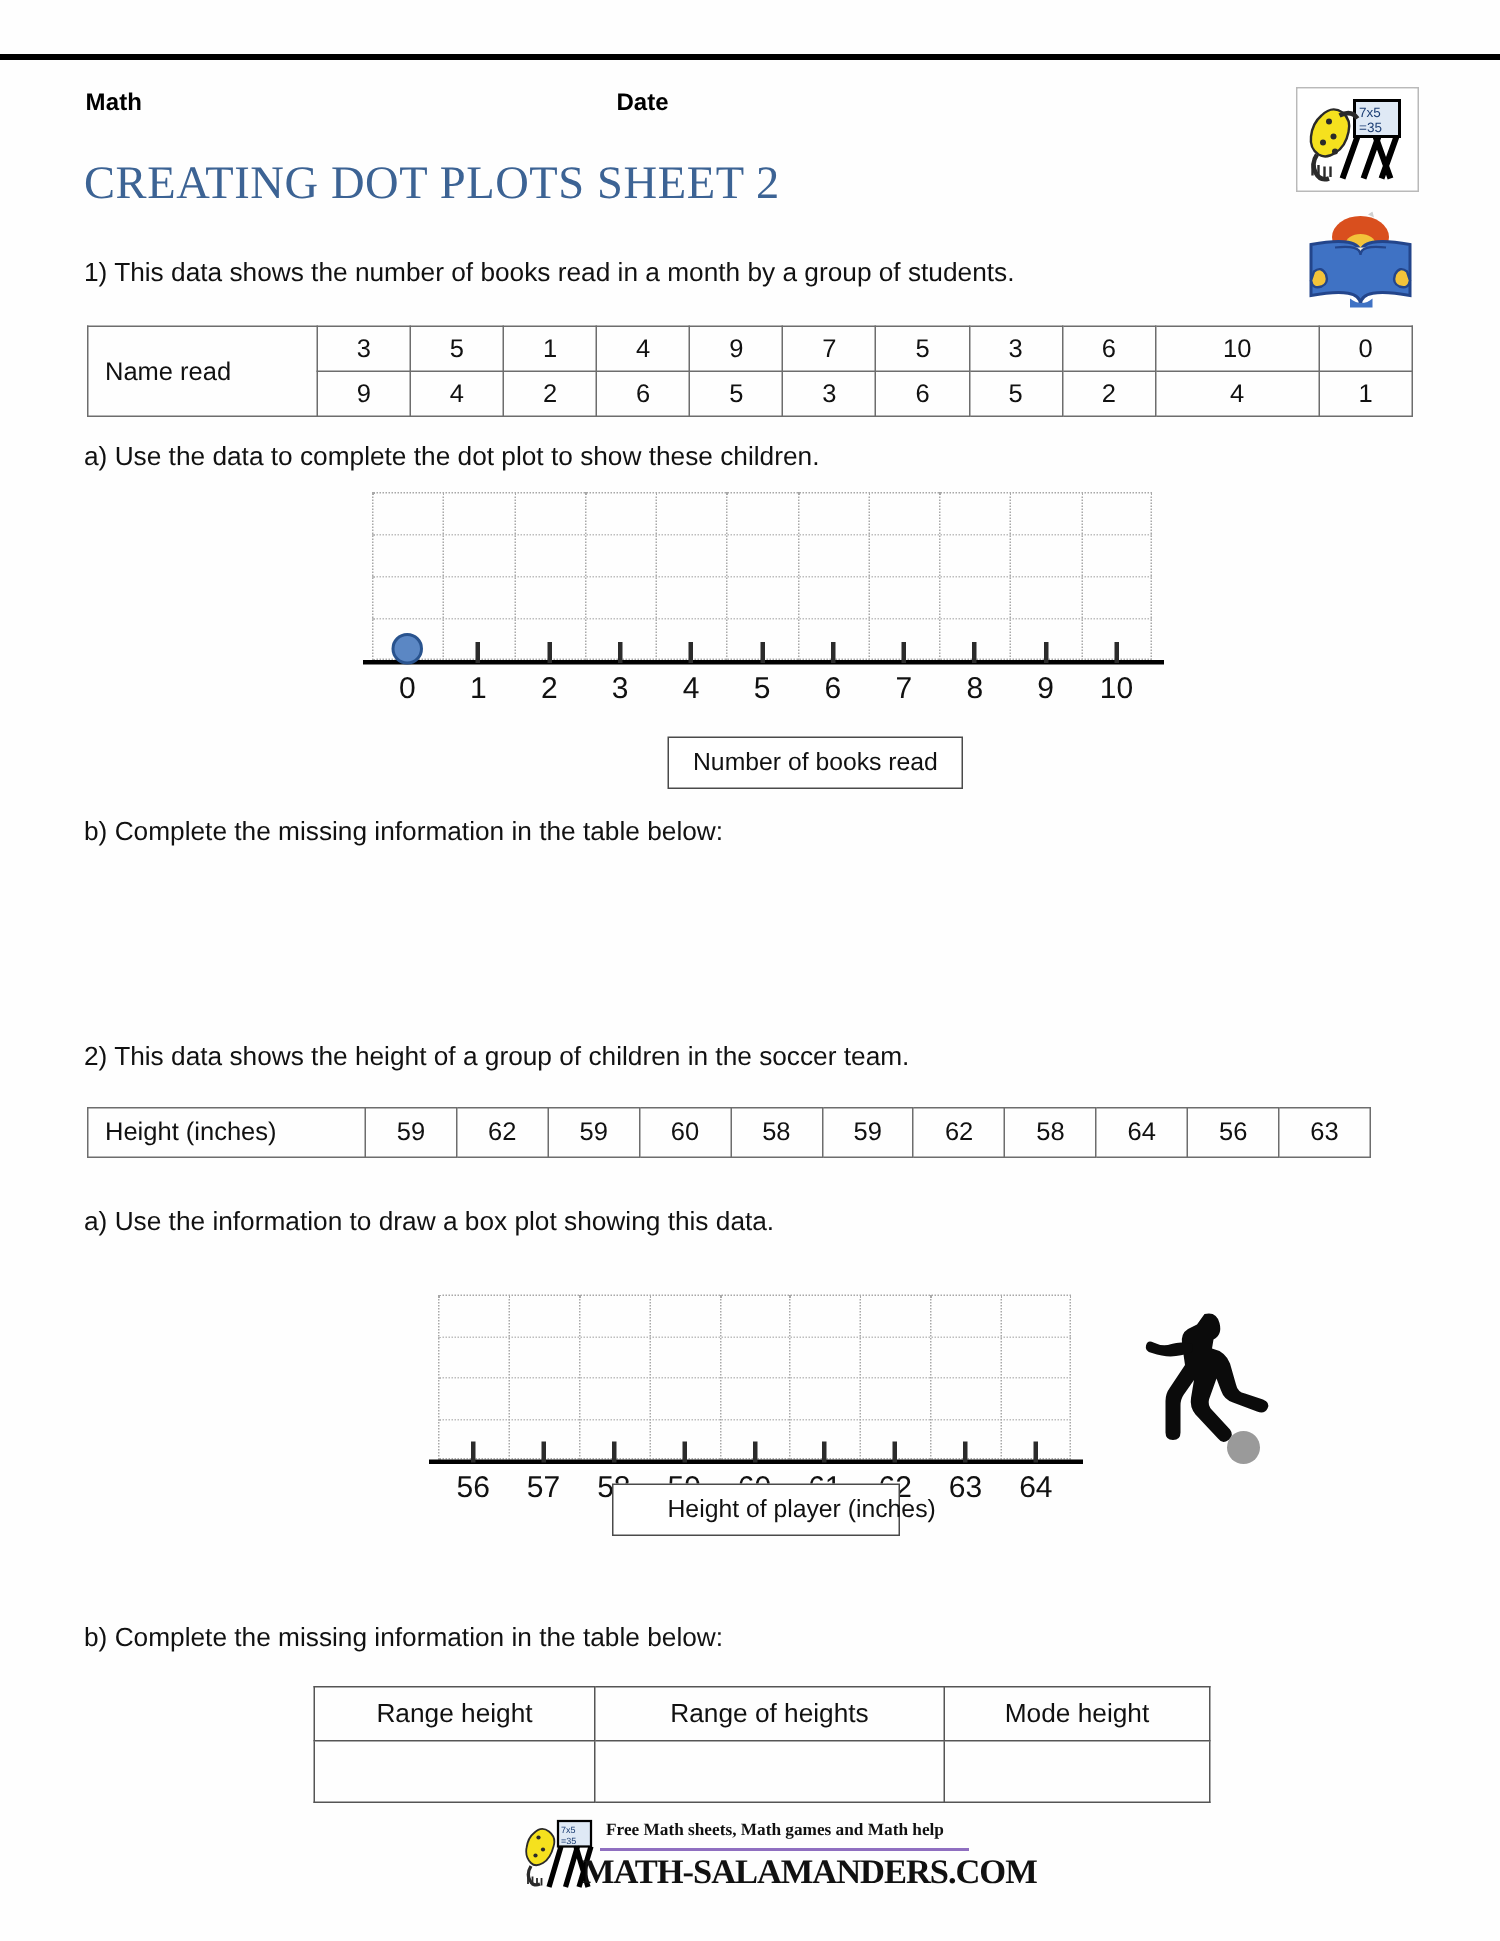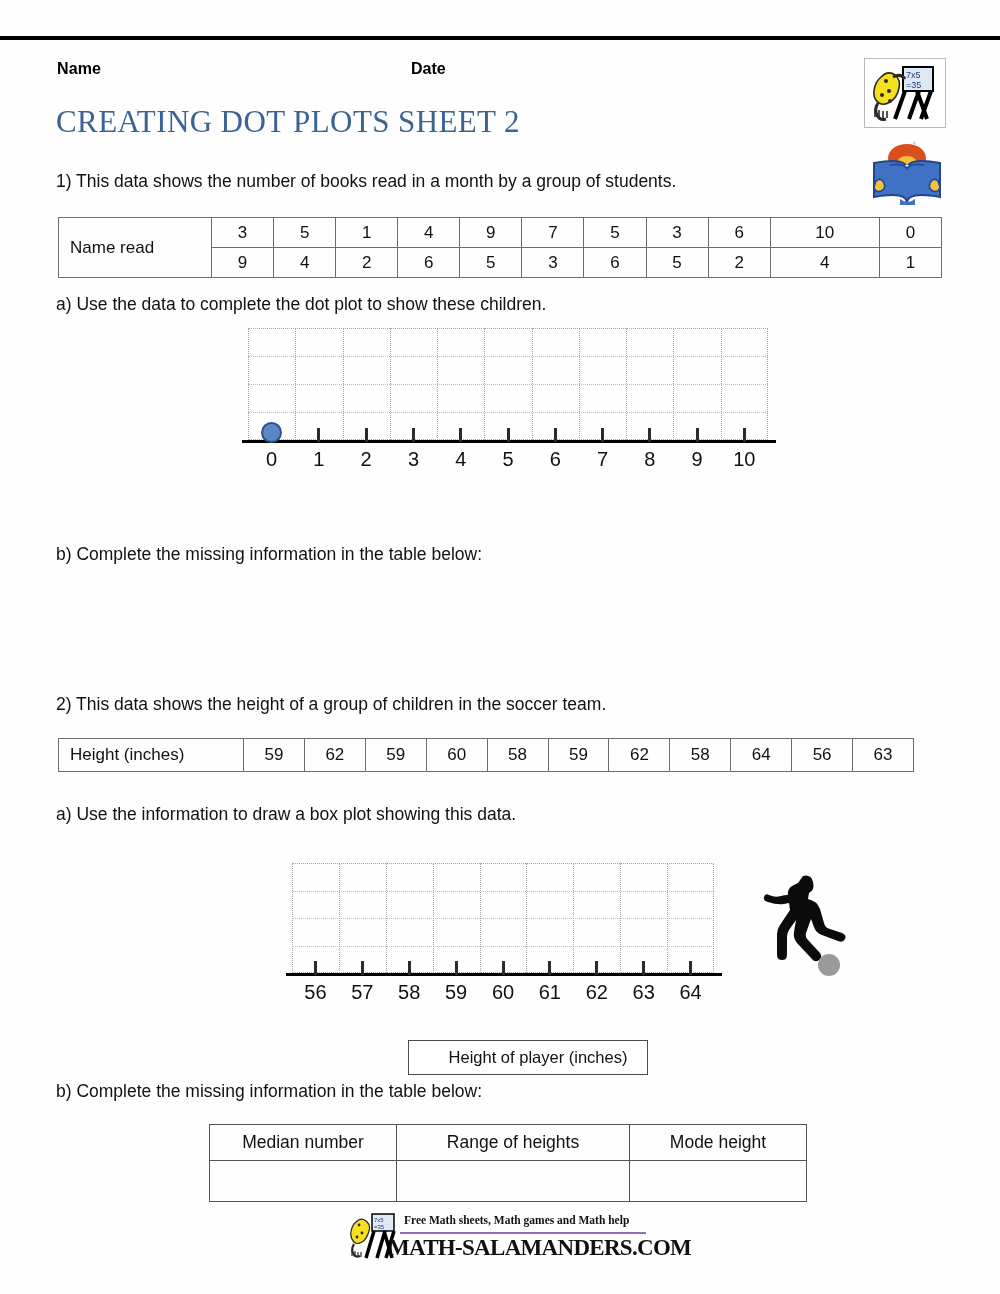--- a/index.html
+++ b/index.html
@@ -234,21 +234,21 @@
     width: 56px; height: 52px;
   }
 </style>
 </head>
 <body>
 
 <div class="page">
 
   <div class="top-rule"></div>
 
-  <div class="hdr-name">Name</div>
+  <div class="hdr-name">Math</div>
   <div class="hdr-date">Date</div>
   <div class="title">CREATING DOT PLOTS SHEET 2</div>
 
   <div class="logo-box">
     <svg width="78" height="66" viewBox="0 0 78 66">
       <rect x="0" y="0" width="78" height="66" fill="#ffffff"></rect>
 
       <rect x="38" y="8" width="30" height="24" fill="#dfe9f5" stroke="#000" stroke-width="2"></rect>
       <text x="41" y="19" font-family="'Liberation Sans',sans-serif" font-size="9" fill="#1b3d73">7x5</text>
       <text x="41" y="29" font-family="'Liberation Sans',sans-serif" font-size="9" fill="#1b3d73">=35</text>
@@ -356,20 +356,21 @@
         <div class="tlabel" style="left: 282.273px; top: 120px; width: 50px;">6</div>
         <div class="tlabel" style="left: 329.545px; top: 120px; width: 50px;">7</div>
         <div class="tlabel" style="left: 376.818px; top: 120px; width: 50px;">8</div>
         <div class="tlabel" style="left: 424.091px; top: 120px; width: 50px;">9</div>
         <div class="tlabel" style="left: 471.364px; top: 120px; width: 50px;">10</div>
       </div>
     <div id="p1-dots">
         <div class="dot" style="left: 13.1364px; top: 93.5px;"></div>
       </div>
   </div>
+  <div class="axis-caption" style="left:445px; top:491px; width:197px;">Number of books read</div>
 
   <div class="qtext" style="left:56px; top:544px;">b) Complete the missing information in the table below:</div>
 
 
   <div class="qtext" style="left:56px; top:694px;">2) This data shows the height of a group of children in the soccer team.</div>
 
   <table class="dtable" id="height-table">
     <tbody>
         <tr>
       <td class="lbl">Height (inches)</td>
@@ -422,36 +423,36 @@
         <div class="tlabel" style="left: 45.3333px; top: 118px; width: 50px;">57</div>
         <div class="tlabel" style="left: 92.2222px; top: 118px; width: 50px;">58</div>
         <div class="tlabel" style="left: 139.111px; top: 118px; width: 50px;">59</div>
         <div class="tlabel" style="left: 186px; top: 118px; width: 50px;">60</div>
         <div class="tlabel" style="left: 232.889px; top: 118px; width: 50px;">61</div>
         <div class="tlabel" style="left: 279.778px; top: 118px; width: 50px;">62</div>
         <div class="tlabel" style="left: 326.667px; top: 118px; width: 50px;">63</div>
         <div class="tlabel" style="left: 373.556px; top: 118px; width: 50px;">64</div>
       </div>
   </div>
-  <div class="axis-caption" style="left:408px; top:1040px; width:240px;padding-left:36px;">Height of player (inches)</div>
+  <div class="axis-caption" style="left:408px; top:989px; width:192px;padding-left:36px;">Height of player (inches)</div>
 
   <div id="soccer">
     <svg width="100" height="120" viewBox="0 0 100 120">
       <path d="M46 10 q8 -2 10 6 q2 8 -4 11 l-1 6 q9 2 12 10 l4 14 q1 5 6 6 l12 4 q5 2 3 6 q-2 4 -7 2 l-16 -6 q-6 -2 -8 -8 l-3 -8 l-5 14 q-1 4 2 7 l12 13 q3 4 -1 7 q-4 3 -7 -1 l-15 -16 q-4 -5 -3 -11 l2 -12 l-7 10 q-2 3 -2 7 l0 18 q0 5 -5 5 q-5 0 -5 -5 l0 -21 q0 -5 3 -9 l10 -15 l-2 -14 q-1 -7 4 -10 l6 -3 z" fill="#0b0b0b"></path>
       <path d="M38 30 q-8 -2 -14 0 q-6 2 -12 -1 q-4 -2 -5 2 q-1 4 4 5 q9 3 16 2 q7 -1 11 -3 z" fill="#0b0b0b"></path>
       <circle cx="72" cy="99" r="11" fill="#9a9a9a"></circle>
     </svg>
   </div>
 
   <div class="qtext" style="left:56px; top:1081px;">b) Complete the missing information in the table below:</div>
 
   <table class="stable" id="summary2">
     <tbody>
         <tr class="hdr-row">
-      <td class="c1">Median number</td>
+      <td class="c1">Range height</td>
       <td class="c2">Range of heights</td>
       <td class="c3">Mode height</td>
     </tr>
     <tr class="blank-row">
       <td></td>
       <td></td>
       <td></td>
     </tr>
   </tbody>
     </table>

